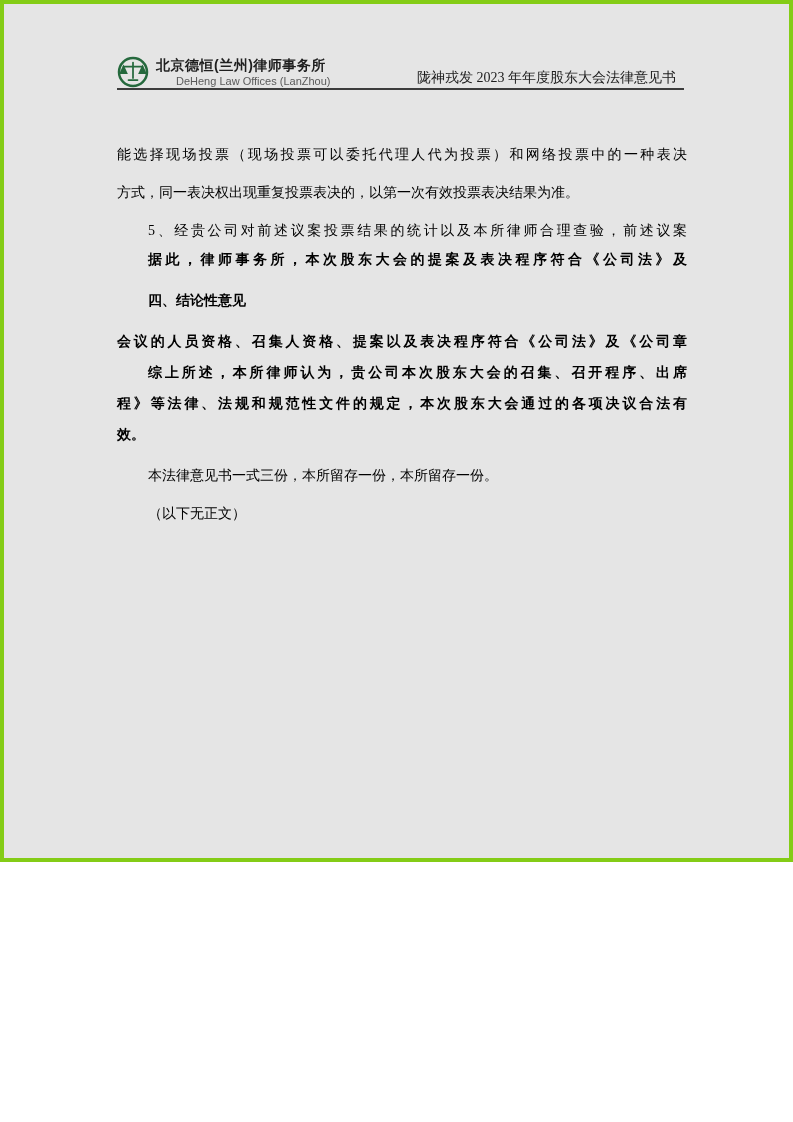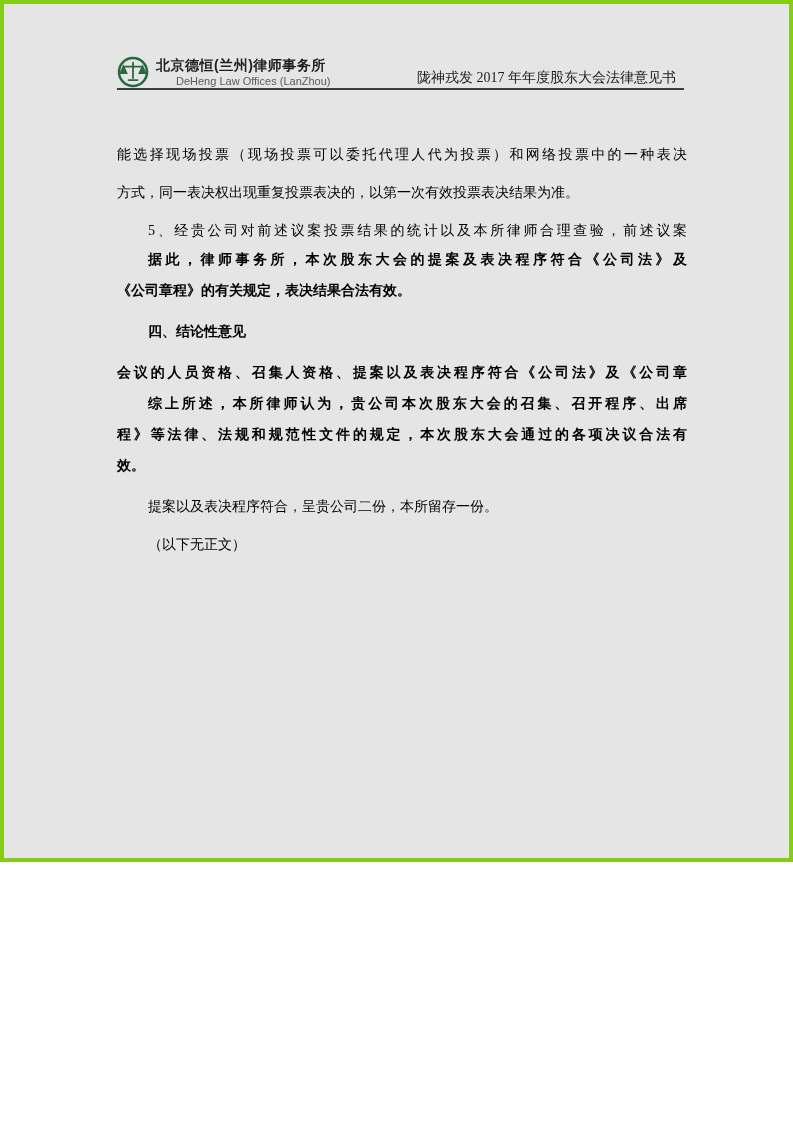--- a/index.html
+++ b/index.html
@@ -87,47 +87,46 @@
         <line x1="23" y1="48" x2="41" y2="48"></line>
       </g>
     </svg>
   </span>
 
   <div class="firm">
     <div class="firm-cn">北京德恒(兰州)律师事务所</div>
     <div class="firm-en">DeHeng Law Offices (LanZhou)</div>
   </div>
 
-  <div class="doc-title">陇神戎发 2017 年年度股东大会法律意见书</div>
+  <div class="doc-title">陇神戎发 2023 年年度股东大会法律意见书</div>
 
   <div class="header-rule"></div>
 
   <div class="doc-body">
       <div class="para regular">
         <div class="line">能选择现场投票（现场投票可以委托代理人代为投票）和网络投票中的一种表决</div>
         <div class="line last">方式，同一表决权出现重复投票表决的，以第一次有效投票表决结果为准。</div>
       </div>
       <div class="para regular">
         <div class="line indent">5、经贵公司对前述议案投票结果的统计以及本所律师合理查验，前述议案</div>
       </div>
       <div class="para bold">
         <div class="line indent">据此，律师事务所，本次股东大会的提案及表决程序符合《公司法》及</div>
-        <div class="line last">《公司章程》的有关规定，表决结果合法有效。</div>
       </div>
       <div class="para bold">
         <div class="line last indent">四、结论性意见</div>
       </div>
       <div class="para bold">
         <div class="line">会议的人员资格、召集人资格、提案以及表决程序符合《公司法》及《公司章</div>
         <div class="line indent">综上所述，本所律师认为，贵公司本次股东大会的召集、召开程序、出席</div>
         <div class="line">程》等法律、法规和规范性文件的规定，本次股东大会通过的各项决议合法有</div>
         <div class="line last">效。</div>
       </div>
       <div class="para regular">
-        <div class="line last indent">提案以及表决程序符合，呈贵公司二份，本所留存一份。</div>
+        <div class="line last indent">本法律意见书一式三份，本所留存一份，本所留存一份。</div>
       </div>
       <div class="para regular">
         <div class="line last indent">（以下无正文）</div>
       </div>
     </div>
 
   <div class="footer">
     <span class="page-number">- 4 -</span>
   </div>
 

